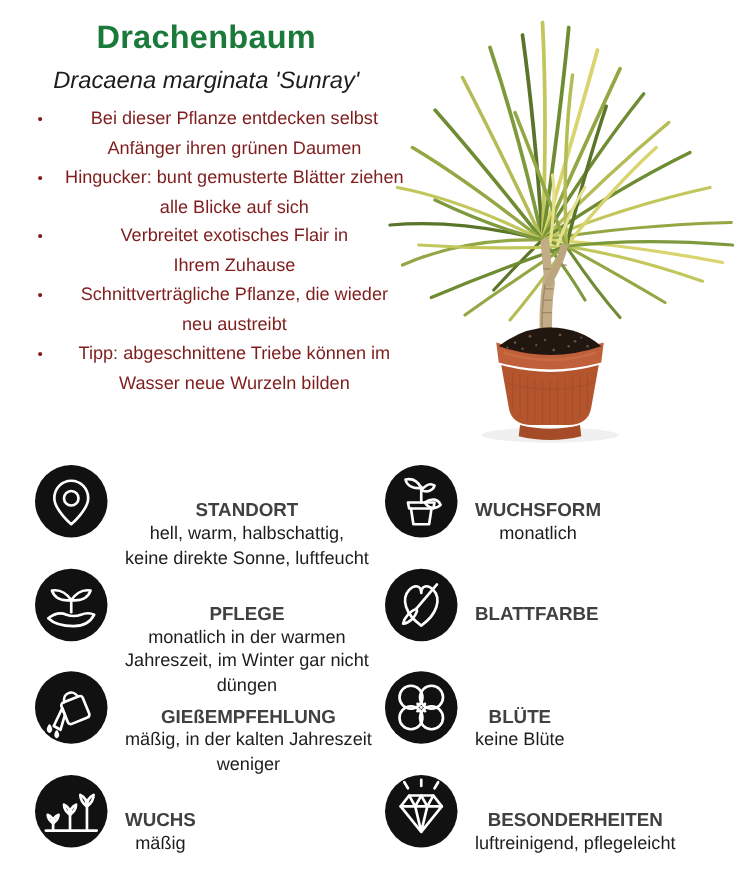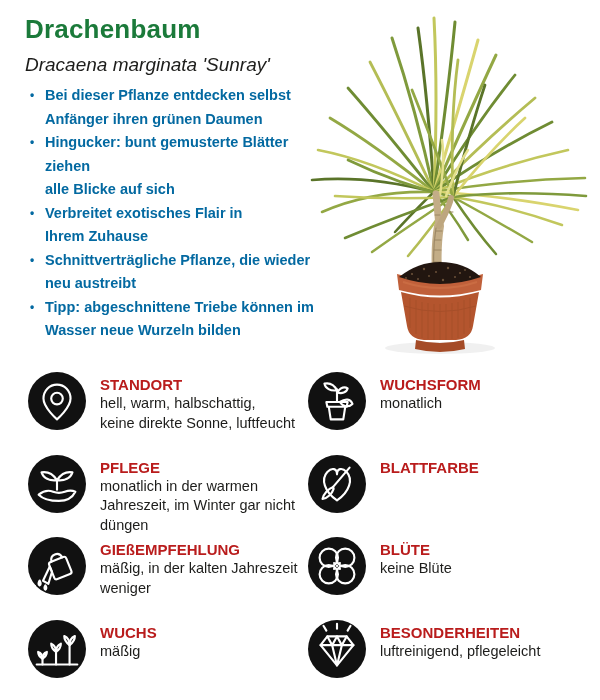--- a/index.html
+++ b/index.html
@@ -1,49 +1,49 @@
 <!DOCTYPE html>
 <html><head>
 <meta charset="utf-8">
 <style>
   html,body{margin:0;padding:0;background:#fff;}
   .page{
     position:relative;width:600px;height:700px;background:#fff;overflow:hidden;
-    font-family:"Liberation Sans", sans-serif;color:#1d1d1b;
+    font-family:"Liberation Sans", sans-serif;color:#1d1d1b;text-align:center;
   }
   
   .header{position:absolute;left:25px;top:14px;width:280px;}
   .title{margin:0;font-size:26px;font-weight:700;color:#1b7a3a;letter-spacing:.2px;}
   .subtitle{margin:9px 0 0 0;font-size:19px;font-style:italic;color:#1d1d1b;}
   
   .bullets{position:absolute;left:28px;top:84px;width:302px;margin:0;padding:0;list-style:none;}
   .bullets li{
     position:relative;padding-left:17px;font-size:14.5px;line-height:23.5px;
-    white-space:pre-line;color:#0369a1;font-weight:bold;
+    white-space:pre-line;color:#7f1d1d;
   }
   .bullets li::before{content:"•";position:absolute;left:2px;top:0;font-size:12px;line-height:23.5px;}
   
   .plant{position:absolute;left:300px;top:0;width:300px;height:360px;}
   
   .grid{
     position:absolute;left:28px;top:372px;display:grid;
     grid-template-columns:280px 280px;grid-template-rows:repeat(4,82.5px);
   }
   .attr{display:flex;align-items:flex-start;}
   .attr-icon{
     width:58px;height:58px;border-radius:50%;background:#111;flex:0 0 58px;
     display:flex;align-items:center;justify-content:center;
   }
   .attr-icon svg{width:58px;height:58px;display:block;}
   .attr-icon path,.attr-icon circle,.attr-icon rect,.attr-icon line{
     stroke:#fff;stroke-width:2.2;fill:none;stroke-linecap:round;stroke-linejoin:round;
   }
   .attr-icon .dot{fill:#fff;stroke:none;}
   .attr-text{margin-left:14px;padding-top:3px;}
-  .attr-label{font-weight:700;font-size:15px;line-height:19px;color:#b91c1c;}
+  .attr-label{font-weight:700;font-size:15px;line-height:19px;color:#404040;margin-top:24px;}
   .attr-value{font-size:14.5px;line-height:19.5px;white-space:pre-line;color:#1d1d1b;}
 </style>
 </head>
 <body>
 
 <div class="page">
 
   <div class="header">
     <h1 class="title">Drachenbaum</h1>
     <p class="subtitle">Dracaena marginata 'Sunray'</p>

